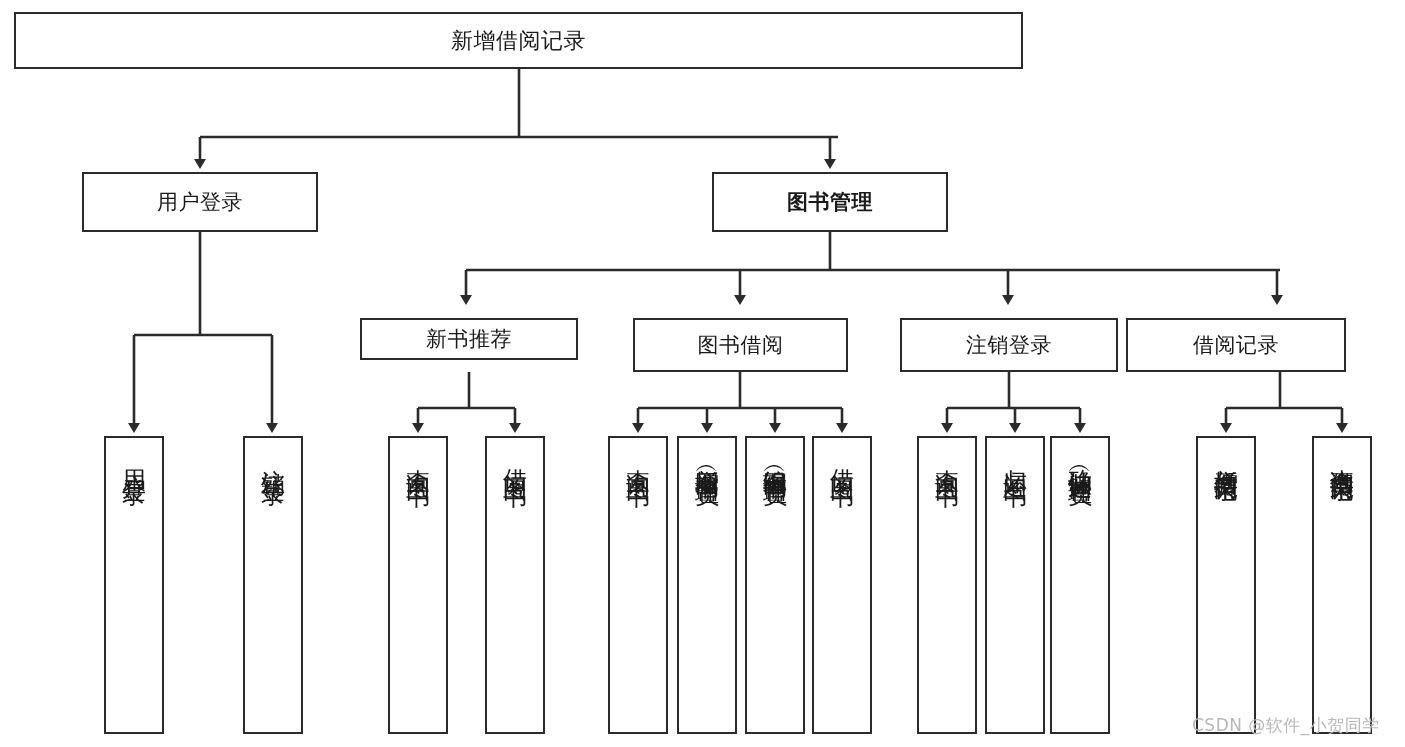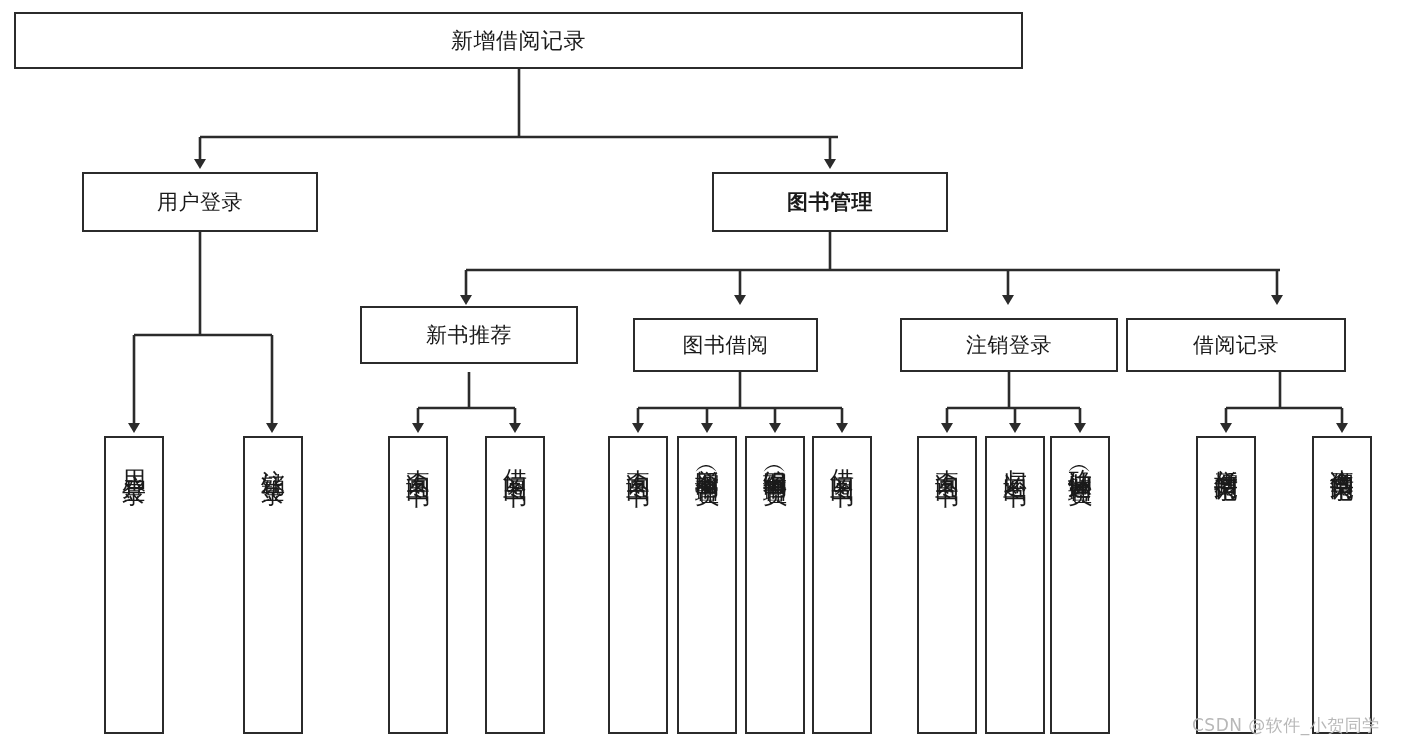--- a/index.html
+++ b/index.html
@@ -130,24 +130,24 @@
     <span class="txt">新增借阅记录</span>
   </div>
 
   <div class="node h" id="node-l1-0" style="left: 82px; top: 172px; width: 236px; height: 60px;">
     <span class="txt">用户登录</span>
   </div>
   <div class="node h" id="node-l1-1" style="left: 712px; top: 172px; width: 236px; height: 60px; font-weight: bold;">
     <span class="txt">图书管理</span>
   </div>
 
-  <div class="node h" id="node-l2-0" style="left: 360px; top: 306px; width: 218px; height: 58px;">
+  <div class="node h" id="node-l2-0" style="left: 360px; top: 318px; width: 218px; height: 42px;">
     <span class="txt">新书推荐</span>
   </div>
-  <div class="node h" id="node-l2-1" style="left: 633px; top: 318px; width: 185px; height: 54px;">
+  <div class="node h" id="node-l2-1" style="left: 633px; top: 318px; width: 215px; height: 54px;">
     <span class="txt">图书借阅</span>
   </div>
   <div class="node h" id="node-l2-2" style="left: 900px; top: 318px; width: 218px; height: 54px;">
     <span class="txt">注销登录</span>
   </div>
   <div class="node h" id="node-l2-3" style="left: 1126px; top: 318px; width: 220px; height: 54px;">
     <span class="txt">借阅记录</span>
   </div>
 
   <div class="node v" id="node-leaf-0" style="left: 104px; top: 436px; width: 60px; height: 298px;">

